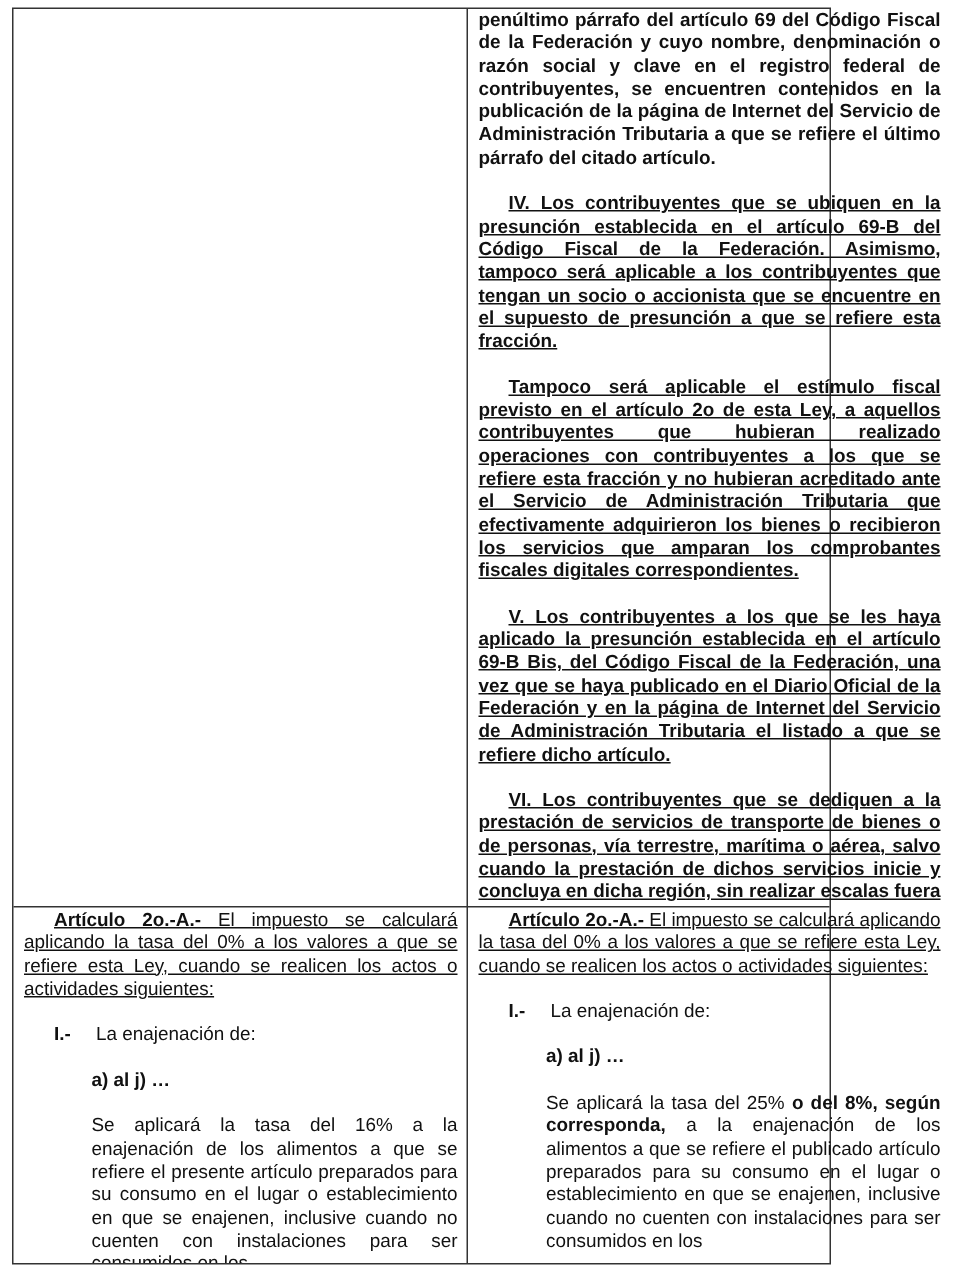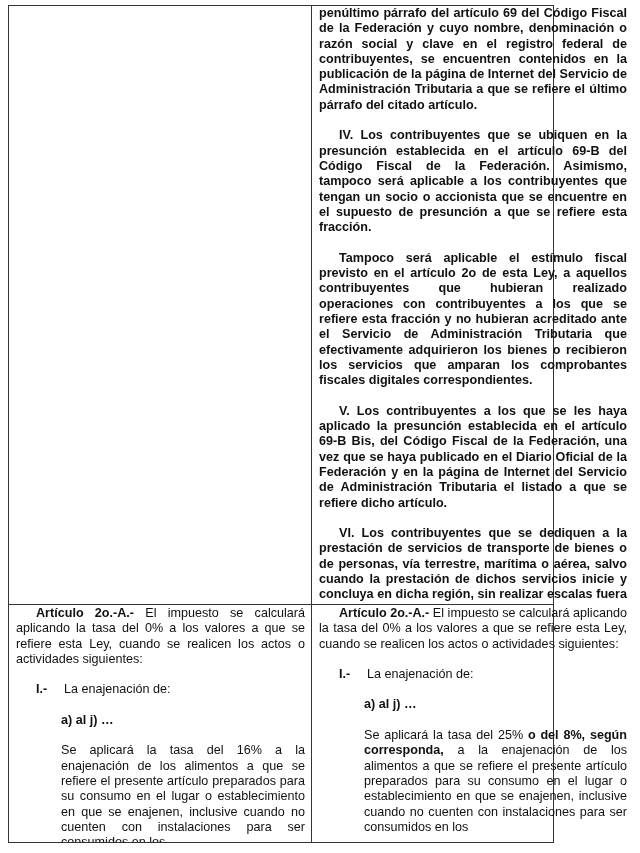--- a/index.html
+++ b/index.html
@@ -6,21 +6,21 @@
   body { width:640px; height:853px; overflow:hidden; position:relative; font-family:"Liberation Sans", sans-serif; color:#111; }
   .tbl { position:absolute; left:8px; top:5px; width:546px; height:838px; border:1.5px solid #333; box-sizing:border-box; }
   .vline { position:absolute; left:302px; top:0; bottom:0; width:0; border-left:1.5px solid #333; }
   .hline { position:absolute; left:0; right:0; top:598px; height:0; border-top:1.5px solid #333; }
   .cell { position:absolute; box-sizing:border-box; overflow:hidden; }
   .c-r1-right { left:304px; top:0; width:318px; height:598px; padding:0 4px 0 6px; }
   .c-r2-left { left:0; top:600px; width:302px; height:236px; padding:0 6px 0 7px; }
   .c-r2-right { left:304px; top:600px; width:318px; height:236px; padding:0 4px 0 6px; }
   p { margin:0; text-align:justify; font-size:12.6px; line-height:15.3px; }
   .b { font-weight:bold; }
-  .ind { text-indent:20px; }
+  .ind { text-indent:20px;text-decoration:underline; }
   .gap { margin-top:15.3px; }
   .frac { display:flex; margin-top:15px; font-size:12.6px; line-height:15.3px; }
   .frac .num { width:28px; margin-left:20px; font-weight:bold; }
   .sub { margin-left:45px; }
   .sub-r { margin-left:45px; }
 </style>
 </head>
 <body>
 
 <div class="tbl">
@@ -47,15 +47,15 @@
     <p class="sub gap">Se aplicará la tasa del 16% a la enajenación de los alimentos a que se refiere el presente artículo preparados para su consumo en el lugar o establecimiento en que se enajenen, inclusive cuando no cuenten con instalaciones para ser consumidos en los</p>
   </div>
 
   <div class="cell c-r2-right">
     <p class="ind"><span class="b">Artículo 2o.-A.-</span><span> El impuesto se calculará aplicando la tasa del 0% a los valores a que se refiere esta Ley, cuando se realicen los actos o actividades siguientes:</span></p>
     <div class="frac">
       <span class="num">I.-</span>
       <span>La enajenación de:</span>
     </div>
     <p class="b sub-r gap">a) al j) …</p>
-    <p class="sub-r gap"><span>Se aplicará la tasa del 25% </span><span class="b">o del 8%, según corresponda,</span><span> a la enajenación de los alimentos a que se refiere el presente artículo preparados para su consumo en el lugar o establecimiento en que se enajenen, inclusive cuando no cuenten con instalaciones para ser consumidos en los</span></p>
+    <p class="sub-r gap"><span>Se aplicará la tasa del 25% </span><span class="b">o del 8%, según corresponda,</span><span> a la enajenación de los alimentos a que se refiere el publicado artículo preparados para su consumo en el lugar o establecimiento en que se enajenen, inclusive cuando no cuenten con instalaciones para ser consumidos en los</span></p>
   </div>
 </div>
 
 </body></html>

